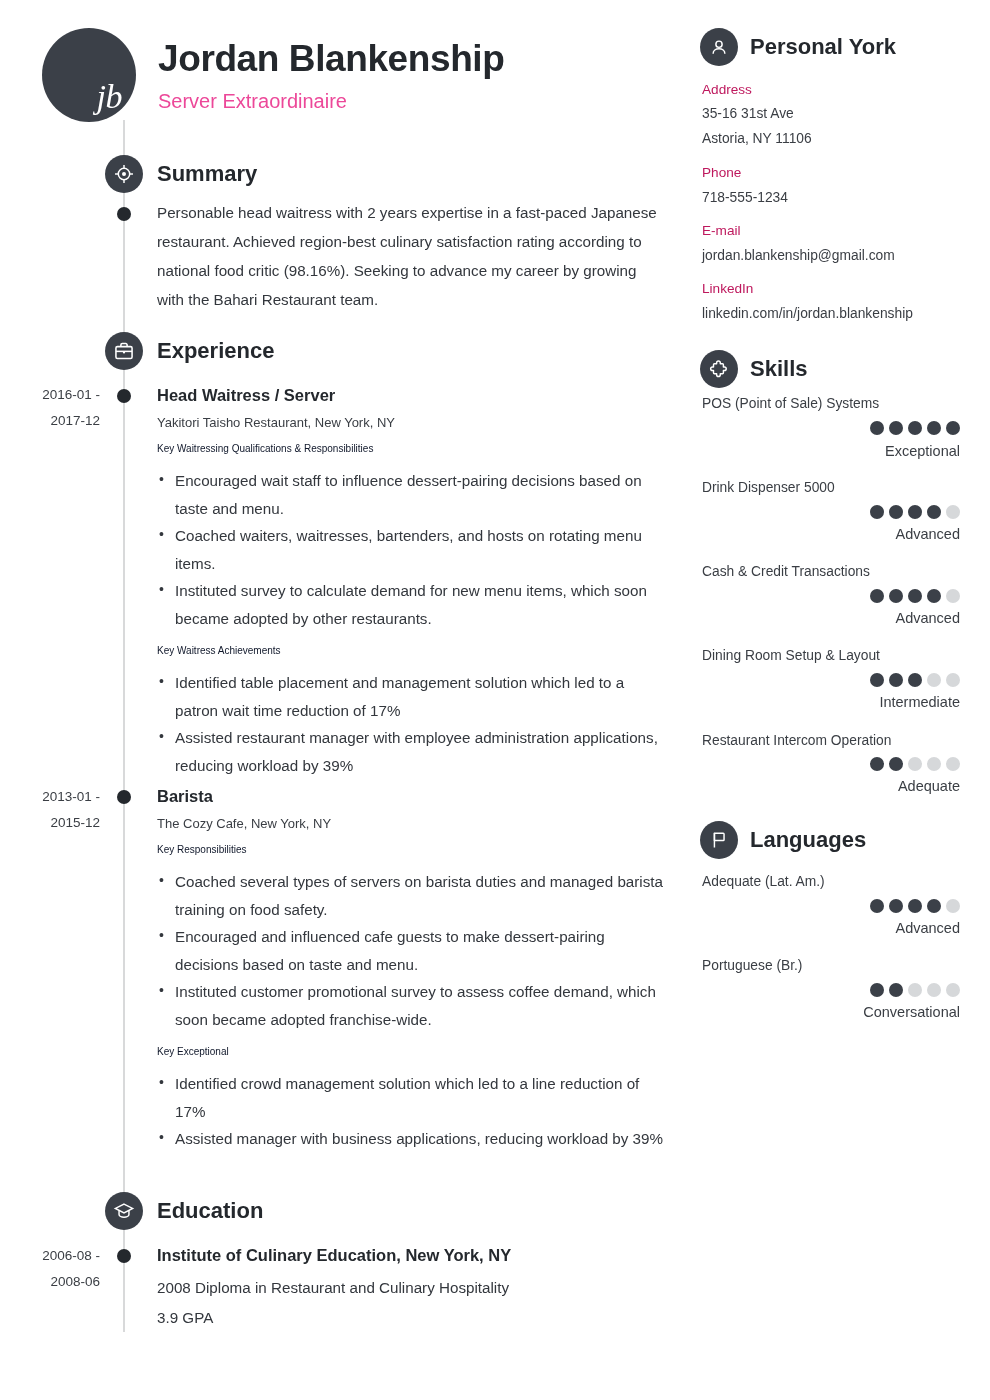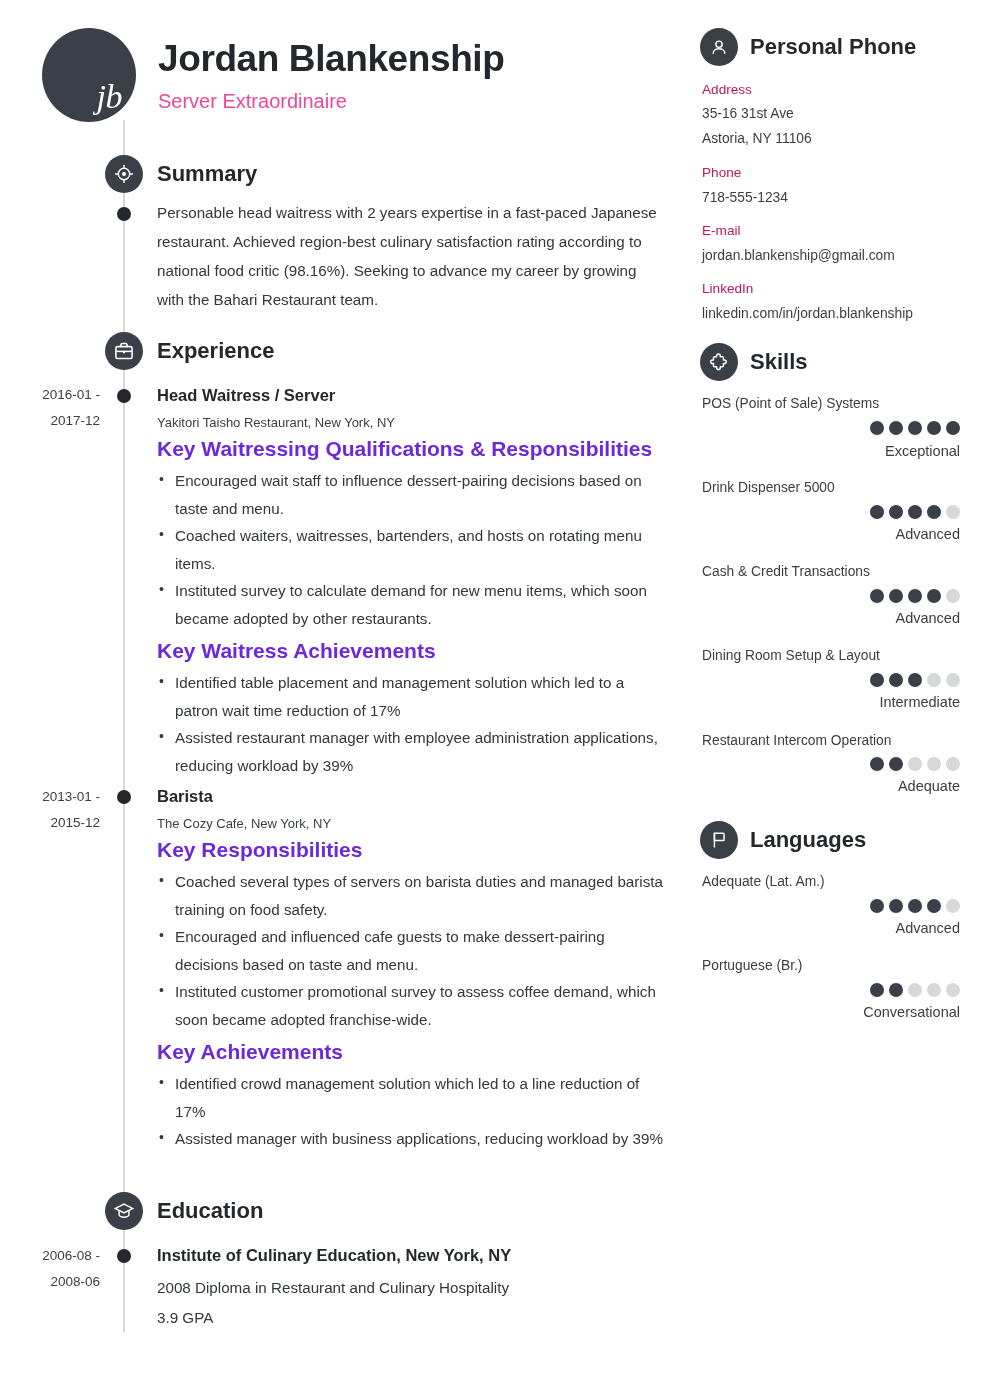--- a/index.html
+++ b/index.html
@@ -145,23 +145,23 @@
     font-weight: bold;
     color: #24282d;
     line-height: 22px;
   }
   .entry-sub {
     font-size: 13px;
     color: #3a3e44;
     line-height: 26px;
   }
   .entry-group {
-    font-size: 21px;
-    font-weight: bold;
-    color: #6d28d9;
+    font-size: 10px;
+    font-weight: normal;
+    color: #0f172a;
     line-height: 26px;
   }
   ul.bullets {
     list-style: none;
     margin: 0; padding: 0;
   }
   ul.bullets li {
     position: relative;
     padding-left: 18px;
     font-size: 15.2px;
@@ -334,21 +334,21 @@
     <div class="tl-dot" style="top:790px;"></div>
     <div class="body-block" style="top:785px;">
       <div class="entry-title">Barista</div>
       <div class="entry-sub" style="margin-top:4px;">The Cozy Cafe, New York, NY</div>
       <div class="entry-group">Key Responsibilities</div>
       <ul class="bullets" style="margin-top:5px;">
         <li>Coached several types of servers on barista duties and managed barista training on food safety.</li>
         <li>Encouraged and influenced cafe guests to make dessert-pairing decisions based on taste and menu.</li>
         <li>Instituted customer promotional survey to assess coffee demand, which soon became adopted franchise-wide.</li>
       </ul>
-      <div class="entry-group" style="margin-top:6px;">Key Achievements</div>
+      <div class="entry-group" style="margin-top:6px;">Key Exceptional</div>
       <ul class="bullets" style="margin-top:5px;">
         <li>Identified crowd management solution which led to a line reduction of 17%</li>
         <li>Assisted manager with business applications, reducing workload by 39%</li>
       </ul>
     </div>
 
     <div class="sec" style="top:1192px;">
       <div class="sec-icon">
         <svg width="22" height="22" viewBox="0 0 24 24" fill="none" stroke="#ffffff" stroke-width="1.6">
           <path d="M12 4.4L21.4 9.2 12 14 2.6 9.2z"></path>
@@ -373,37 +373,37 @@
 
   <div class="side-col">
 
     <div class="side-sec-head" style="top:28px;">
       <div class="side-icon">
         <svg width="22" height="22" viewBox="0 0 24 24" fill="none" stroke="#ffffff" stroke-width="1.6">
           <circle cx="12" cy="9" r="3.4"></circle>
           <path d="M5.6 19.4c0-3.4 2.9-5.4 6.4-5.4s6.4 2 6.4 5.4"></path>
         </svg>
       </div>
-      <div class="side-title">Personal Phone</div>
+      <div class="side-title">Personal York</div>
     </div>
 
     <div class="pi-label" style="top:82px;">Address</div>
     <div class="pi-value" style="top:106px;">35-16 31st Ave</div>
     <div class="pi-value" style="top:131px;">Astoria, NY 11106</div>
 
     <div class="pi-label" style="top:165px;">Phone</div>
     <div class="pi-value" style="top:190px;">718-555-1234</div>
 
     <div class="pi-label" style="top:223px;">E-mail</div>
     <div class="pi-value" style="top:248px;">jordan.blankenship@gmail.com</div>
 
     <div class="pi-label" style="top:281px;">LinkedIn</div>
     <div class="pi-value" style="top:306px;">linkedin.com/in/jordan.blankenship</div>
 
-    <div class="side-sec-head" style="top:343px;">
+    <div class="side-sec-head" style="top:350px;">
       <div class="side-icon">
         <svg width="22" height="22" viewBox="0 0 24 24" fill="none" stroke="#ffffff" stroke-width="1.6" stroke-linejoin="round">
           <path d="M9.4 5.2a2 2 0 1 1 4 0v1.1h2.4a1 1 0 0 1 1 1v2.4h1.1a2 2 0 1 1 0 4h-1.1v2.4a1 1 0 0 1-1 1h-2.4v1.1a2 2 0 1 1-4 0v-1.1H7a1 1 0 0 1-1-1v-2.4H4.9a2 2 0 1 1 0-4H6V7.3a1 1 0 0 1 1-1h2.4z"></path>
         </svg>
       </div>
       <div class="side-title">Skills</div>
     </div>
 
     <div class="rate-name" style="top:396px;">POS (Point of Sale) Systems</div>
     <div class="rate-dots" style="top:421px;">

